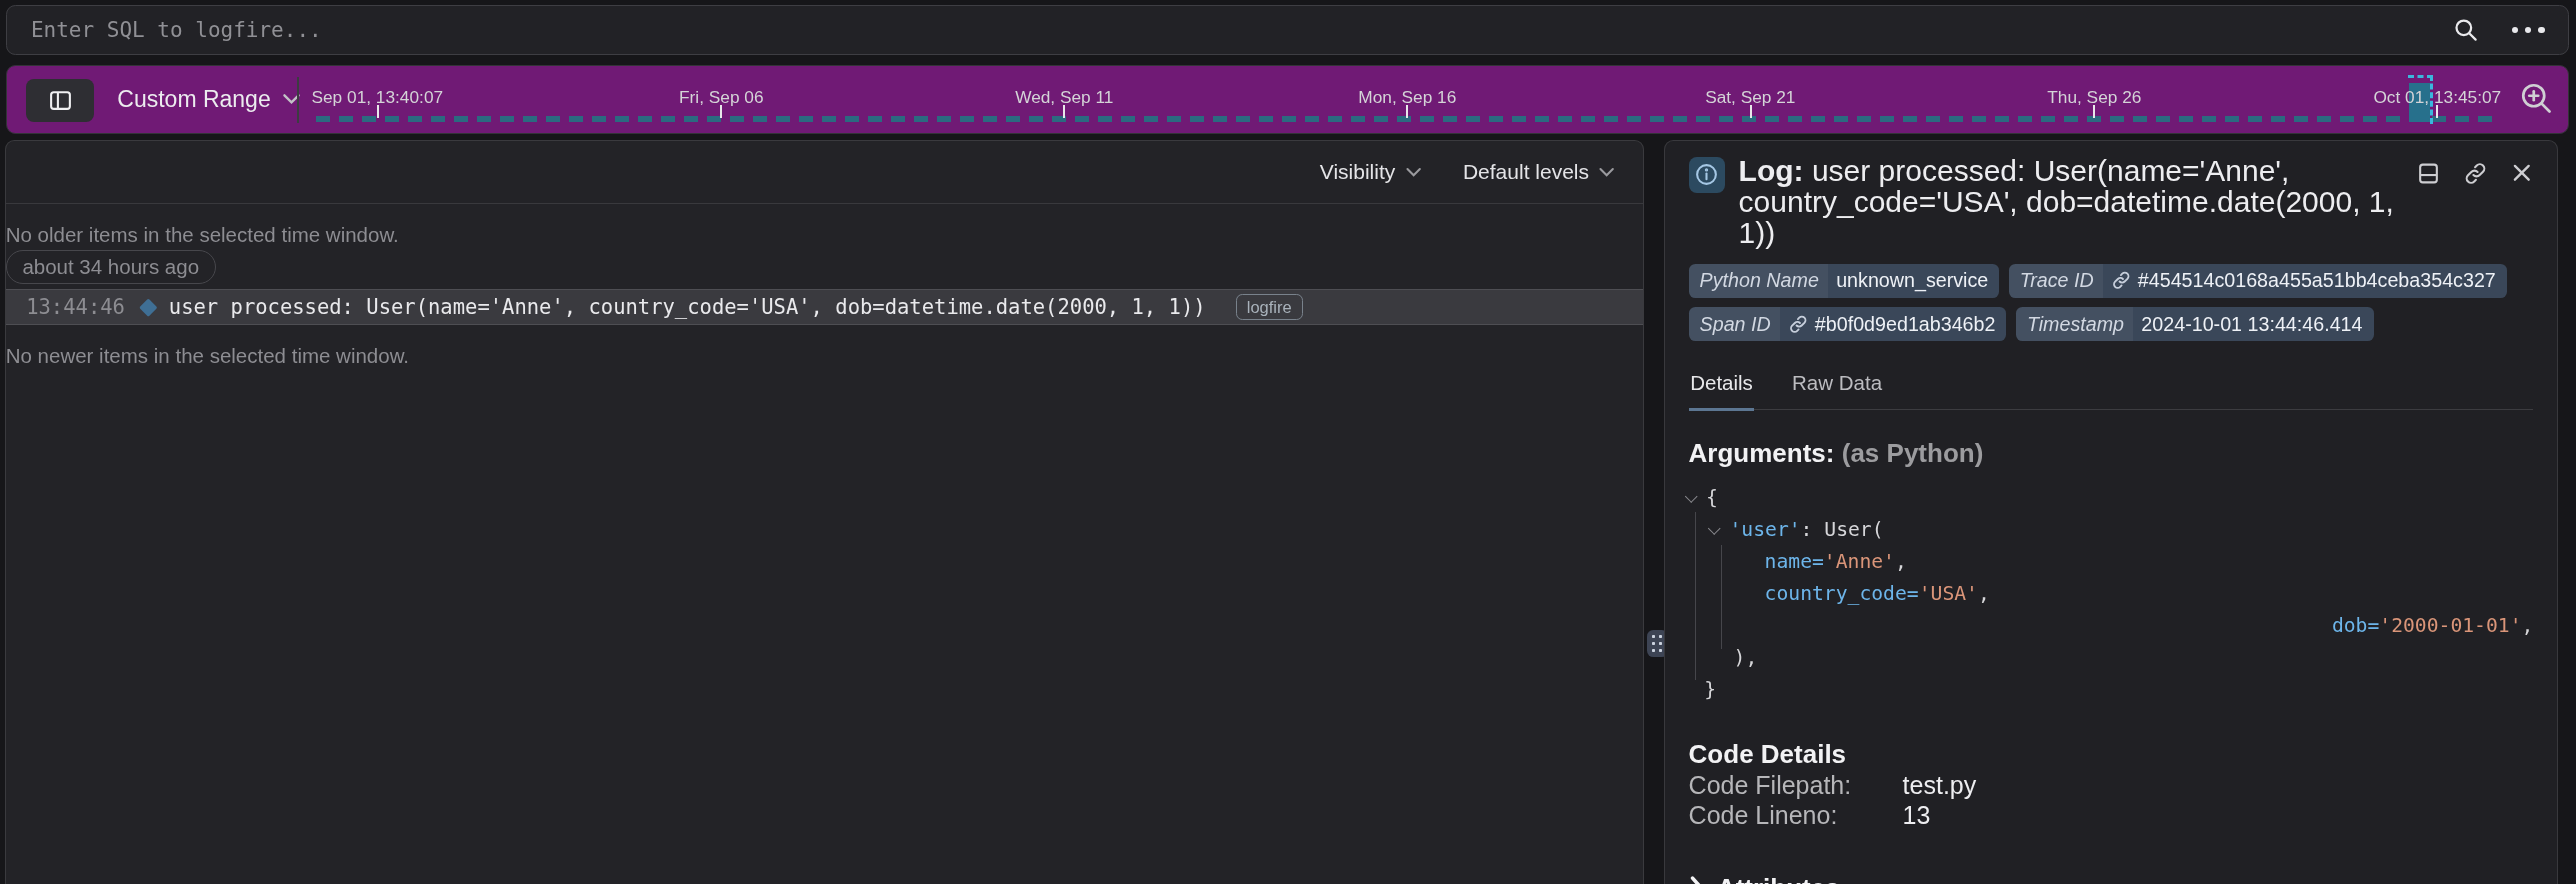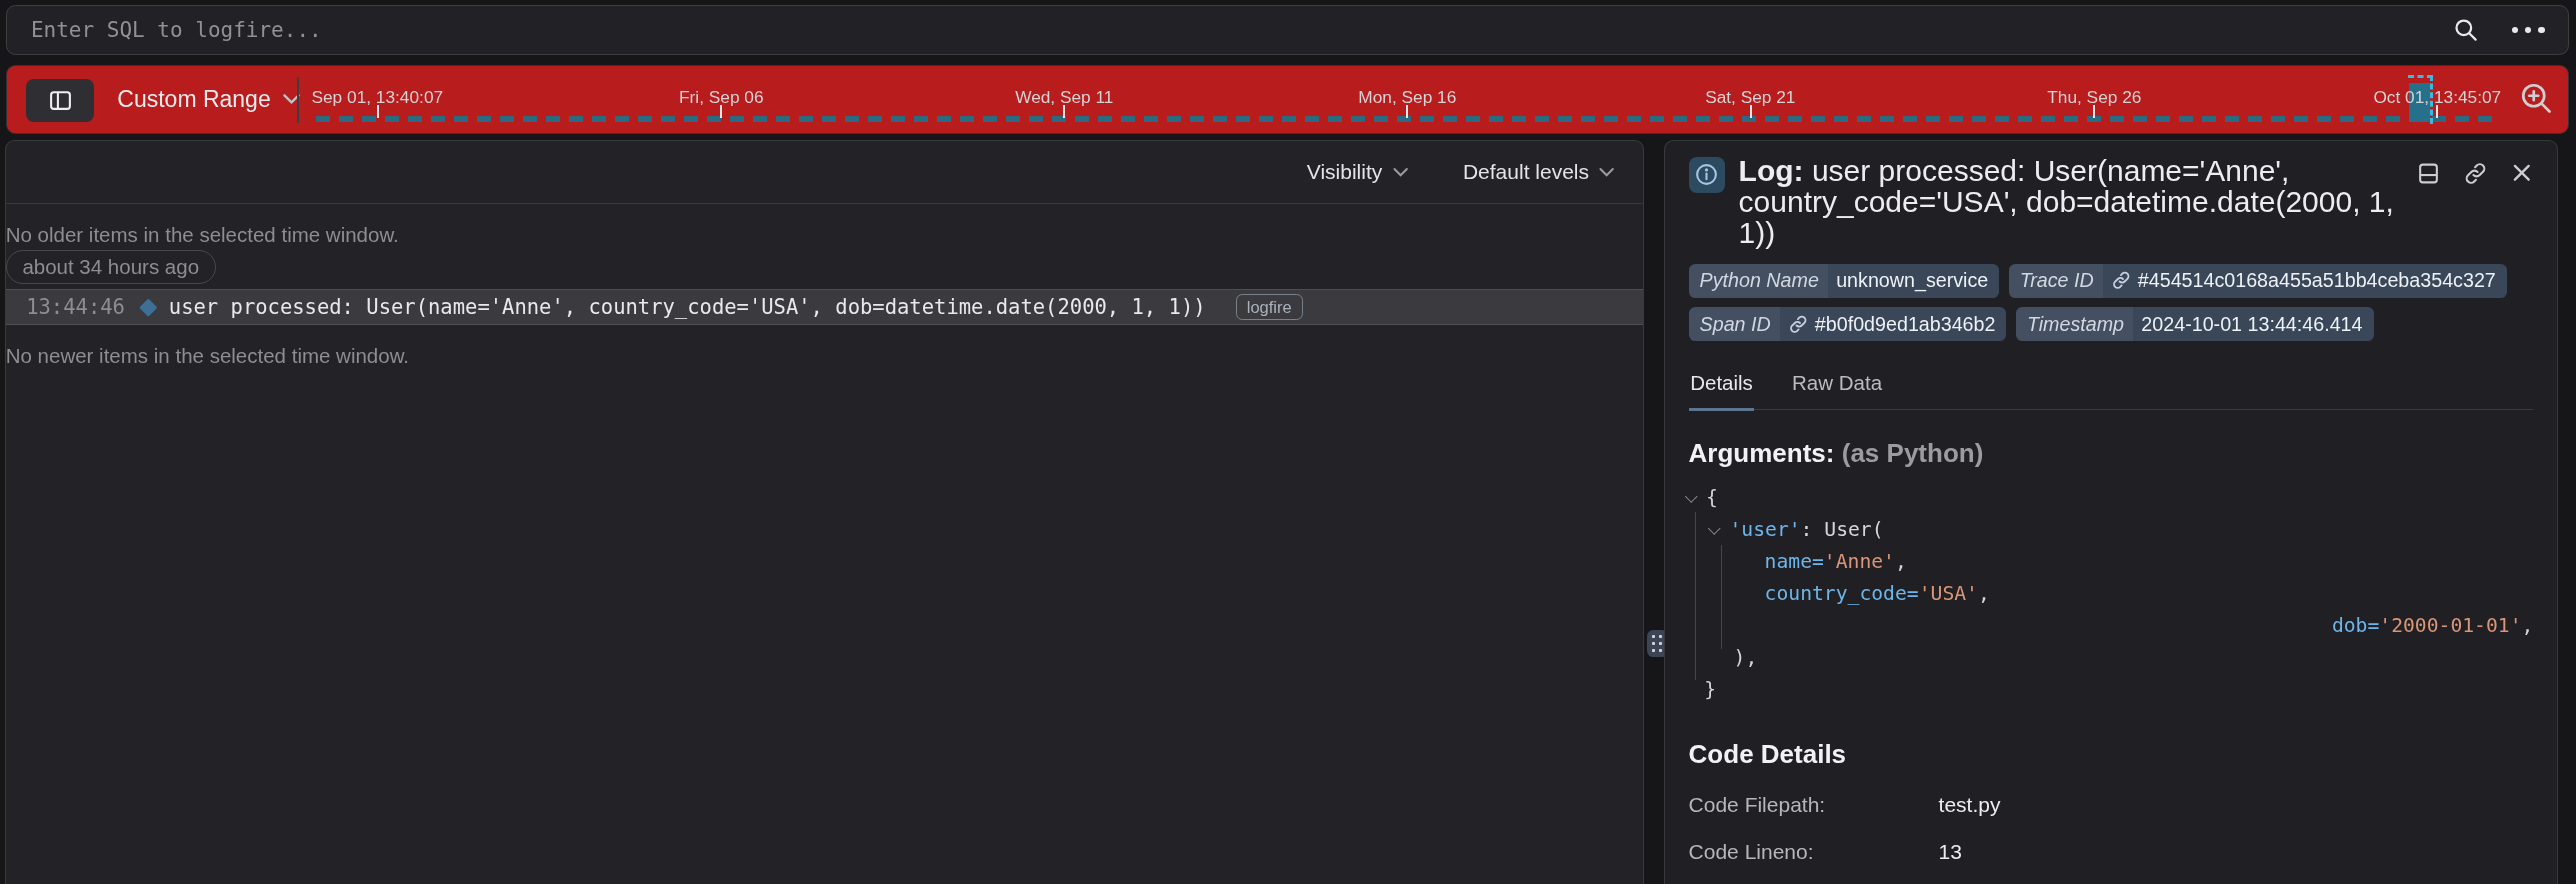--- a/index.html
+++ b/index.html
@@ -21,21 +21,21 @@
     font-family:"DejaVu Sans Mono", monospace; font-size:21px; color:#909095;
     flex:1;
   }
   .sql-icons { display:flex; align-items:center; gap:33px; }
   .dots { display:flex; gap:7px; cursor:pointer; }
   .dots i { width:6.3px; height:6.3px; border-radius:50%; background:#e9e9ec; }
 
   
   .timeline-bar {
     position:absolute; left:6.3px; top:65px; width:2563px; height:69px;
-    background:#b91c1c; border:0.8px solid #333338; border-radius:9.4px;
+    background:#701a75; border:0.8px solid #333338; border-radius:9.4px;
   }
   .panel-toggle {
     position:absolute; left:19px; top:12.6px; width:68px; height:43px;
     background:#2e2e33; border:none; border-radius:7.9px; cursor:pointer;
     display:flex; align-items:center; justify-content:center;
   }
   .range {
     position:absolute; left:110px; top:0; height:100%;
     display:flex; align-items:center; gap:11px; cursor:pointer;
     font-size:23px; font-weight:500; color:#ececef;
@@ -61,21 +61,21 @@
   }
 
   
   .left-panel {
     position:absolute; left:4.7px; top:140px; width:1639px; bottom:0;
     background:#232327; border:1.6px solid #3a3a3e; border-bottom:none;
     border-radius:9.4px 9.4px 0 0;
   }
   .lp-header {
     height:63px; border-bottom:1.6px solid #39393d;
-    display:flex; justify-content:flex-end; align-items:center; gap:54px; padding-right:27px;
+    display:flex; justify-content:flex-end; align-items:center; gap:41px; padding-right:27px;
   }
   .dd { display:flex; align-items:center; gap:9.4px; font-size:21px; color:#e4e4e7; cursor:pointer; }
   .lp-body { position:relative; height:calc(100% - 63px); }
   .muted { color:#8d8d92; font-size:20.5px; }
   .no-older, .no-newer, .pill-wrap { position:absolute; width:100%; text-align:left; }
   .no-older { top:19px; }
   .pill-wrap { top:46px; }
   .pill {
     display:inline-block; border:1.6px solid #47474c; border-radius:17.3px;
     padding:3.9px 15.7px; font-size:20.5px; color:#8d8d92;
@@ -146,21 +146,21 @@
   .chev {
     display:inline-block; width:9.4px; height:9.4px; margin-right:7.9px;
     border-left:1.6px solid #8a8a8f; border-bottom:1.6px solid #8a8a8f;
     transform:rotate(-45deg) translateY(-3.1px);
   }
   .guide { position:absolute; width:1.6px; background:#46464b; }
   .guide-a { left:6.3px; top:30px; height:168px; }
   .guide-b { left:32px; top:63px; height:104px; }
 
   .cd-heading { margin-top:33px; font-size:26px; font-weight:700; color:#f2f2f4; }
-  .cd-row { margin-top:23px; display:flex; font-size:21px;gap:36px; }
+  .cd-row { margin-top:1px; display:flex; font-size:25px; }
   .cd-row .cdl { width:214px; color:#b6b6b9; }
   .cd-row .cdv { color:#ededf0; }
 
   .attrs { margin-top:43px; display:flex; align-items:center; gap:12.6px; cursor:pointer; }
   .attrs span { font-size:26px; font-weight:700; color:#f2f2f4; }
 </style>
 </head>
 <body>
 
 <div class="app">

